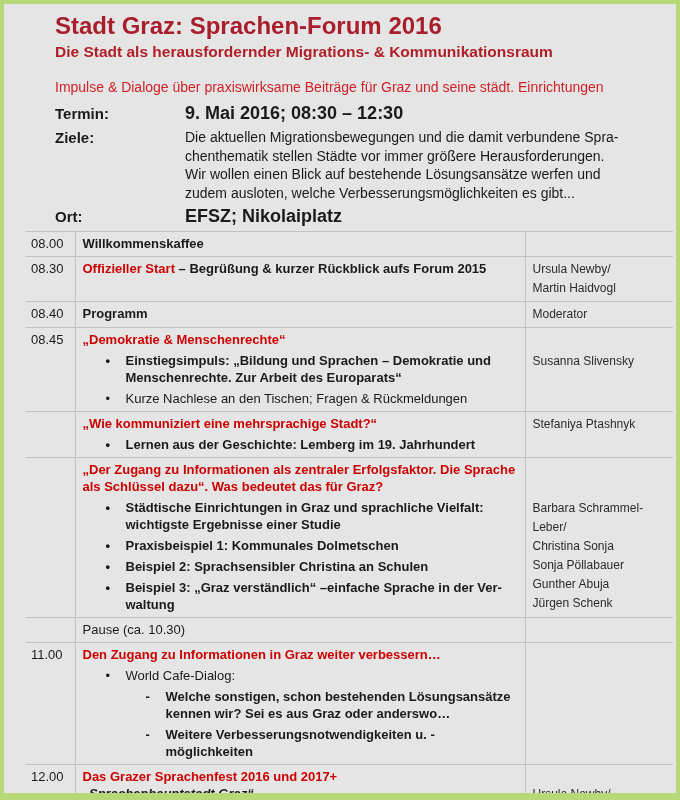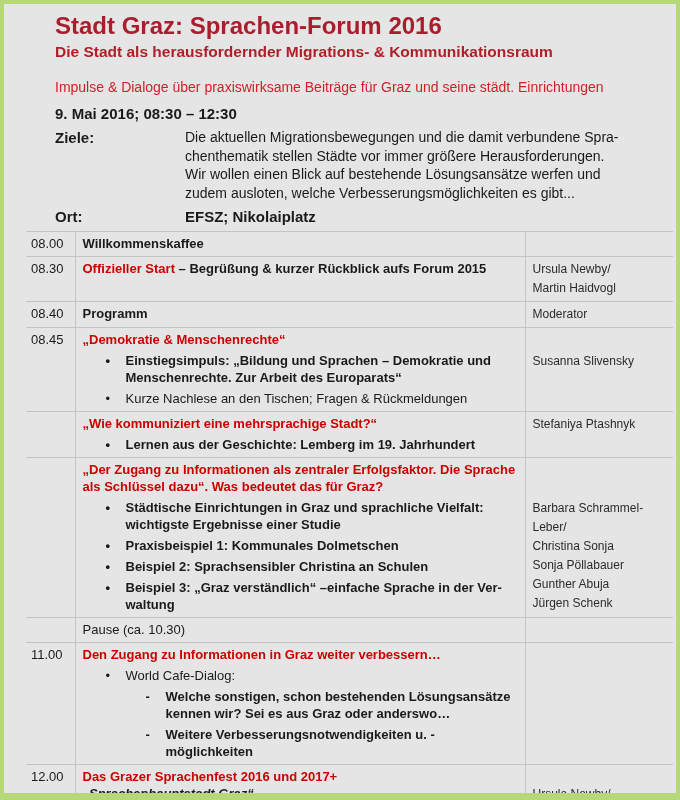--- a/index.html
+++ b/index.html
@@ -20,21 +20,21 @@
     position:relative;
   }
   
   .header{ margin:8px 0 0 51px; }
   .title{ font-size:24px; line-height:28px; font-weight:bold; color:var(--title-red); margin:0 0 3px 0; }
   .subtitle{ font-size:15.5px; line-height:18px; font-weight:bold; color:var(--sub-red); margin:0 0 18px 0; }
   .tagline{ font-size:14px; line-height:17px; color:var(--tagline-red); margin:0; }
   .meta{ margin-top:8px; }
   .meta-row{ display:flex; margin-bottom:5px; }
   .meta-label{ width:130px; flex:0 0 130px; font-weight:bold; font-size:15px; line-height:19px; }
-  .meta-value-bold{ font-weight:bold; font-size:15px; line-height:19px; }
+  .meta-value-bold{ font-weight:bold; font-size:18px; line-height:19px; }
   .meta-value-text{ font-size:14px; line-height:18.5px; white-space:pre-line; width:455px; }
   
   table.schedule{ margin:4px 0 0 22px; border-collapse:collapse; width:647px; table-layout:fixed; }
   table.schedule tr{ border-top:1px solid var(--line-gray); }
   table.schedule{ border-bottom:1px solid var(--line-gray); }
   td{ vertical-align:top; }
   td.time{ width:49px; border-right:1px solid var(--line-gray); font-size:13px; line-height:17px; padding:3px 0 3px 5px; }
   td.content{ width:450px; border-right:1px solid var(--line-gray); font-size:13px; line-height:17px; padding:3px 4px 4px 7px; }
   td.names{ width:148px; font-size:12px; line-height:19px; padding:3px 2px 3px 7px; color:#2b2b2b; }
   .ln{ white-space:pre-line; }
@@ -53,20 +53,21 @@
 </head>
 <body>
 
 <div class="page">
   <div class="header">
     <h1 class="title">Stadt Graz: Sprachen-Forum 2016</h1>
     <h2 class="subtitle">Die Stadt als herausfordernder Migrations- &amp; Kommunikationsraum</h2>
     <p class="tagline">Impulse &amp; Dialoge über praxiswirksame Beiträge für Graz und seine städt. Einrichtungen</p>
     <div class="meta">
       <div class="meta-row">
+        <div class="meta-label">Termin:</div>
         <div class="meta-value-bold">9. Mai 2016; 08:30 – 12:30</div>
       </div>
       <div class="meta-row">
         <div class="meta-label">Ziele:</div>
         <div class="meta-value-text">Die aktuellen Migrationsbewegungen und die damit verbundene Spra-
 chenthematik stellen Städte vor immer größere Herausforderungen.
 Wir wollen einen Blick auf bestehende Lösungsansätze werfen und
 zudem ausloten, welche Verbesserungsmöglichkeiten es gibt...</div>
       </div>
       <div class="meta-row">

